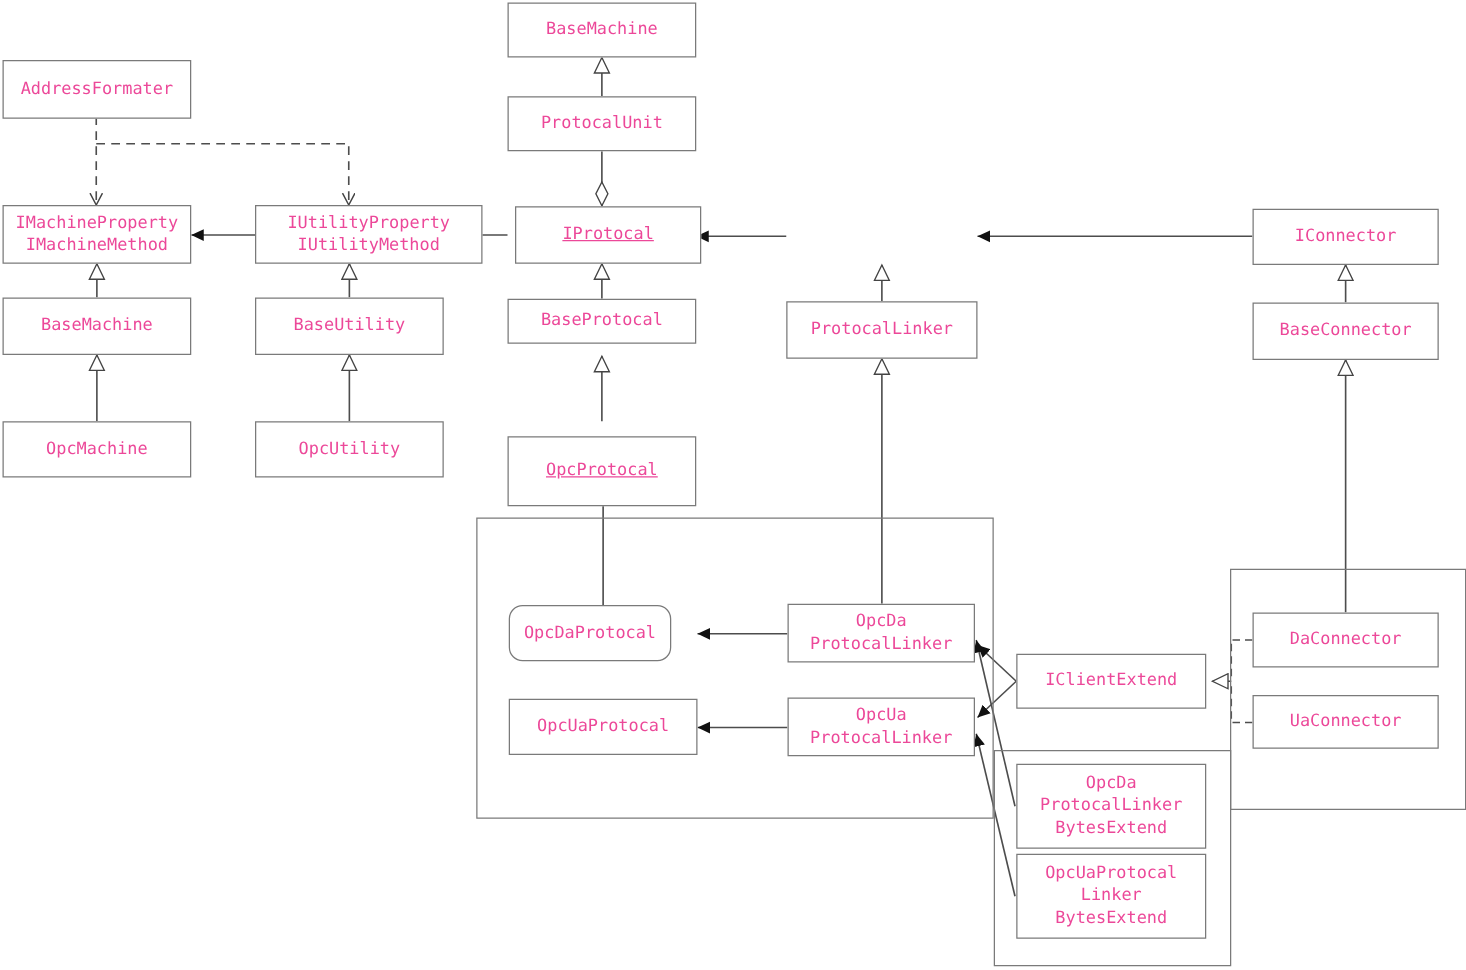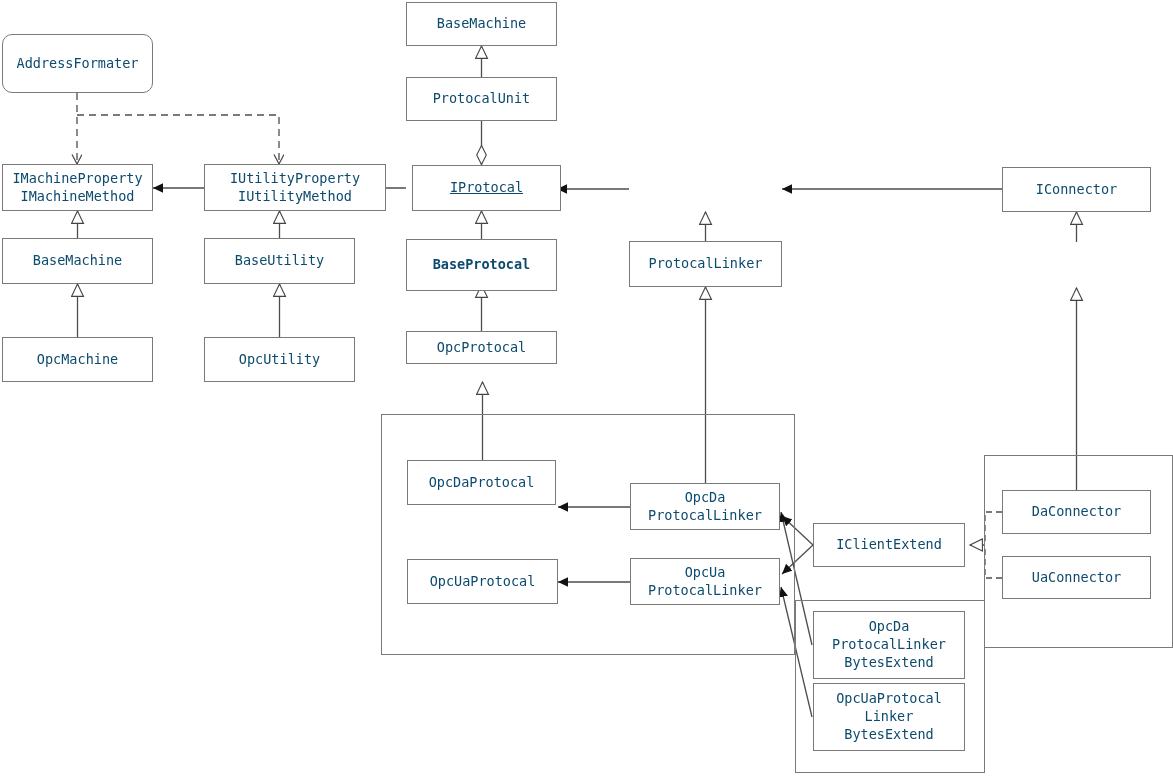--- a/index.html
+++ b/index.html
@@ -27,21 +27,21 @@
     position: absolute;
     box-sizing: border-box;
     border: 1px solid #7a7a7a;
     background: #ffffff;
     display: flex;
     align-items: center;
     justify-content: center;
     text-align: center;
     font-size: 13.5px;
     line-height: 1.32;
-    color: #0c4a6e;
+    color: #ec4899;
     letter-spacing: 0px;
     white-space: pre;
     z-index: 5;
   }
   .group {
     position: absolute;
     box-sizing: border-box;
     border: 1px solid #7a7a7a;
     background: transparent;
     z-index: 2;
@@ -116,53 +116,54 @@
       <line x1="812" y1="645" x2="781" y2="512" marker-end="url(#filled-arrow)"></line>
       <line x1="812" y1="717" x2="781" y2="587" marker-end="url(#filled-arrow)"></line>
 
     </g>
   </svg>
 
   <div class="group" style="left:381px; top:414px; width:414px; height:241px;"></div>
   <div class="group" style="left:984px; top:455px; width:189px; height:193px;"></div>
   <div class="group" style="left:795px; top:600px; width:190px; height:173px;"></div>
 
-  <div class="node" style="left:2px; top:34px; width:151px; height:59px;border-radius:10px;">AddressFormater</div>
+  <div class="node" style="left:2px; top:48px; width:151px; height:47px;">AddressFormater</div>
 
   <div class="node" style="left:406px; top:2px; width:151px; height:44px;">BaseMachine</div>
 
   <div class="node" style="left:406px; top:77px; width:151px; height:44px;">ProtocalUnit</div>
 
   <div class="node" style="left:2px; top:164px; width:151px; height:47px;">IMachineProperty
 IMachineMethod</div>
 
   <div class="node" style="left:204px; top:164px; width:182px; height:47px;">IUtilityProperty
 IUtilityMethod</div>
 
   <div class="node" style="left:412px; top:165px; width:149px; height:46px;text-decoration:underline;">IProtocal</div>
 
 
   <div class="node" style="left:1002px; top:167px; width:149px; height:45px;">IConnector</div>
 
   <div class="node" style="left:2px; top:238px; width:151px; height:46px;">BaseMachine</div>
 
   <div class="node" style="left:204px; top:238px; width:151px; height:46px;">BaseUtility</div>
 
-  <div class="node" style="left:406px; top:239px; width:151px; height:52px;font-weight:bold;">BaseProtocal</div>
+  <div class="node" style="left:406px; top:239px; width:151px; height:36px;">BaseProtocal</div>
 
   <div class="node" style="left:629px; top:241px; width:153px; height:46px;">ProtocalLinker</div>
 
+  <div class="node" style="left:1002px; top:242px; width:149px; height:46px;">BaseConnector</div>
 
   <div class="node" style="left:2px; top:337px; width:151px; height:45px;">OpcMachine</div>
 
   <div class="node" style="left:204px; top:337px; width:151px; height:45px;">OpcUtility</div>
 
-  <div class="node" style="left:406px; top:331px; width:151px; height:33px;">OpcProtocal</div>
+  <div class="node" style="left:406px; top:349px; width:151px; height:56px;text-decoration:underline;">OpcProtocal</div>
 
-  <div class="node" style="left:407px; top:460px; width:149px; height:45px;">OpcDaProtocal</div>
+  <div class="node" style="left:407px; top:484px; width:130px; height:45px;border-radius:11px;">OpcDaProtocal</div>
 
   <div class="node" style="left:407px; top:559px; width:151px; height:45px;">OpcUaProtocal</div>
 
   <div class="node" style="left:630px; top:483px; width:150px; height:47px;">OpcDa
 ProtocalLinker</div>
 
   <div class="node" style="left:630px; top:558px; width:150px; height:47px;">OpcUa
 ProtocalLinker</div>
 
   <div class="node" style="left:813px; top:523px; width:152px; height:44px;">IClientExtend</div>

